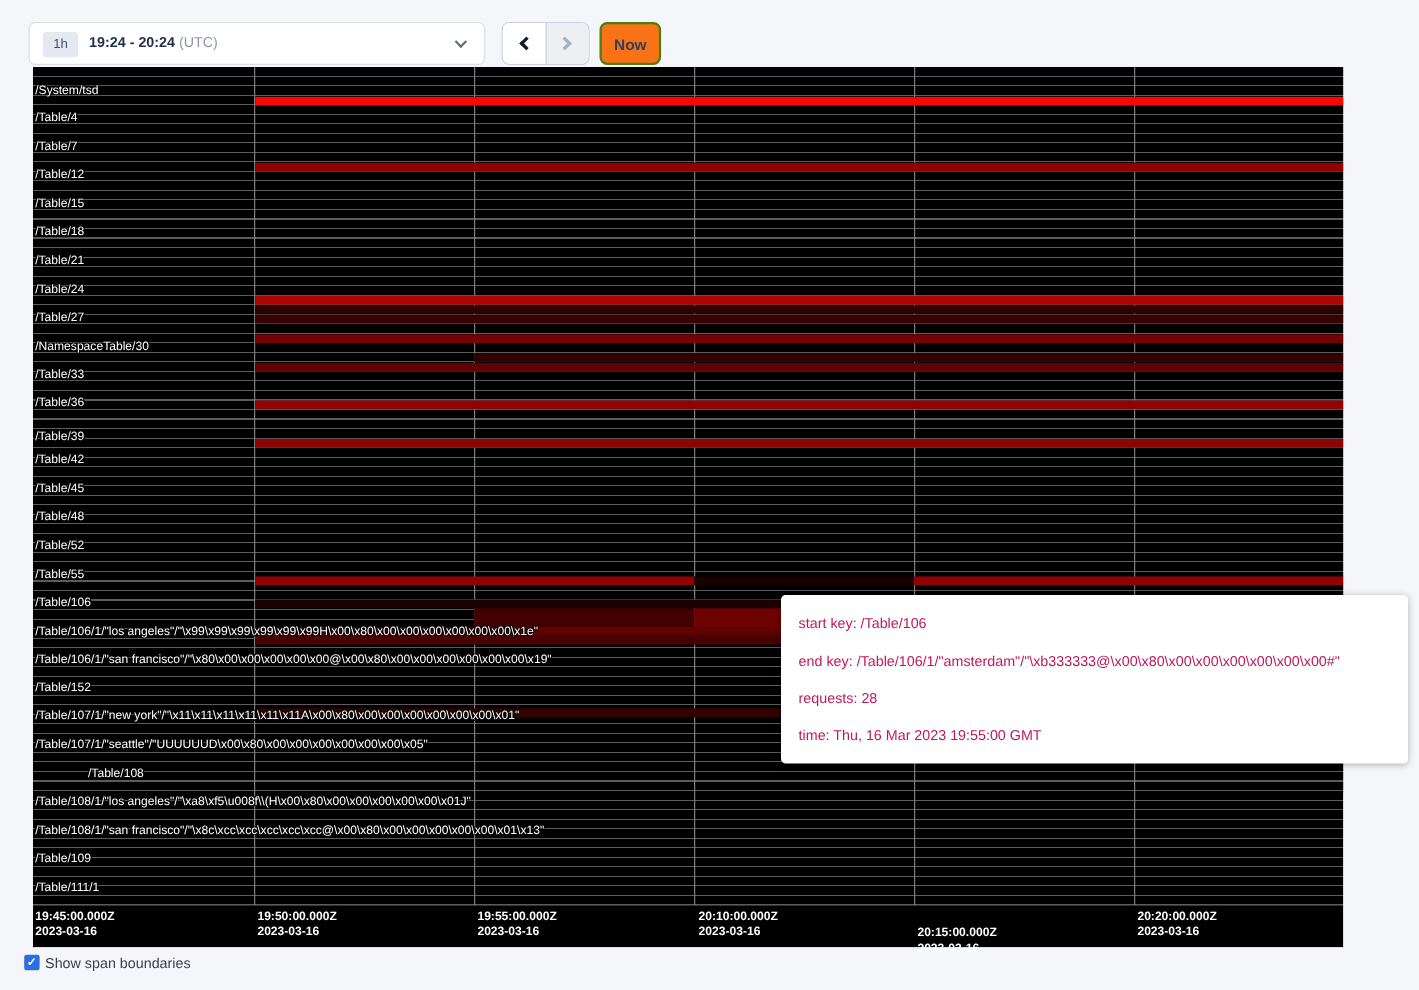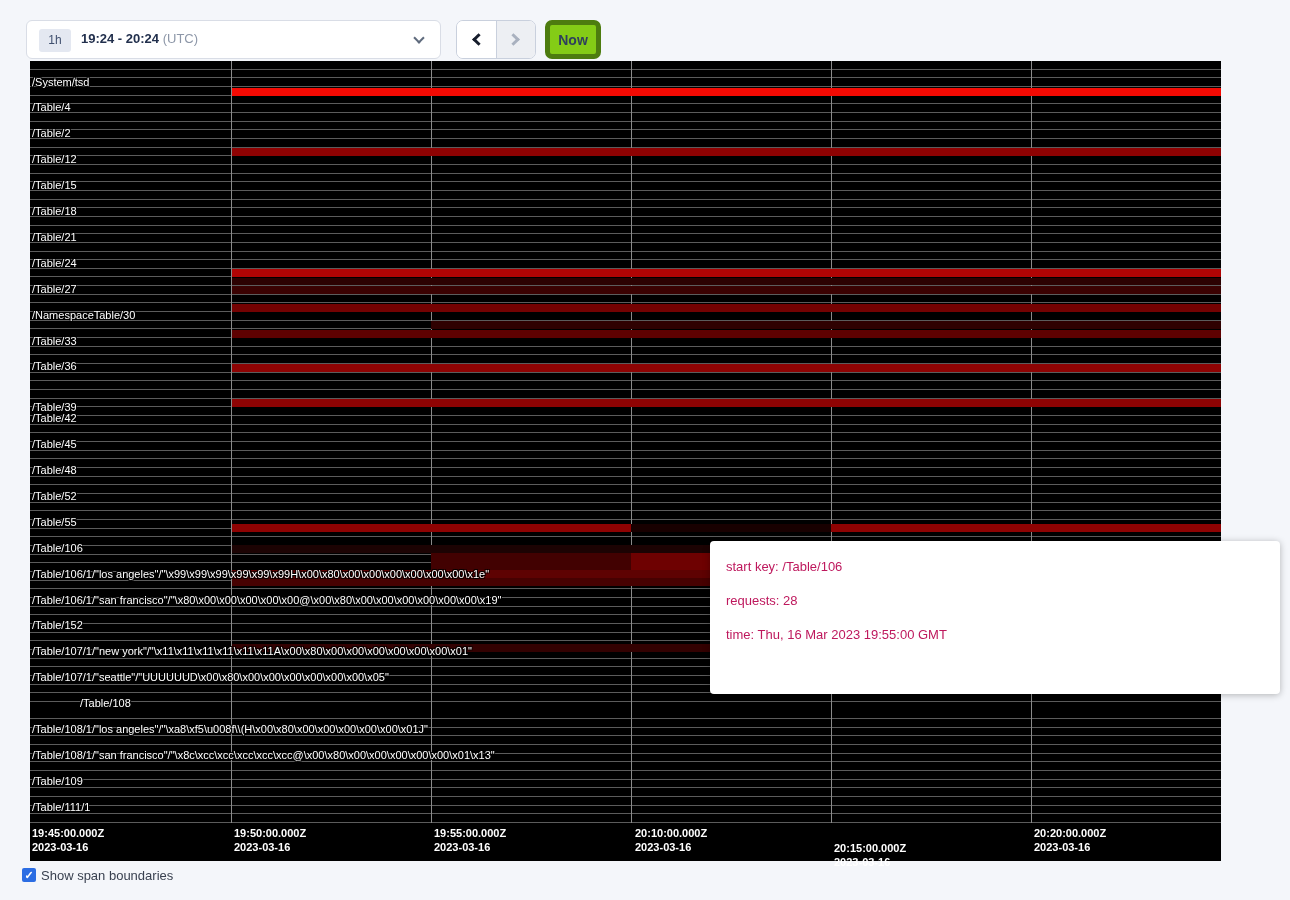--- a/index.html
+++ b/index.html
@@ -17,22 +17,22 @@
   .chev { position:absolute; right:17px; top:13px; width:8px; height:8px;
     border-right:2px solid #5f6b7d; border-bottom:2px solid #5f6b7d; transform:rotate(45deg); }
   .nav-group { position:absolute; left:456px; top:20px; width:80px; height:39px;
     border:1px solid #c9d0dd; border-radius:7px; background:#fff; overflow:hidden; display:flex; }
   .nav { width:40px; height:100%; border:none; background:#fff; cursor:pointer;
     display:flex; align-items:center; justify-content:center; }
   .nav.next { background:#edeff3; border-left:1px solid #c9d0dd; }
   .arr { width:9px; height:9px; border-left:3px solid #161d2c; border-bottom:3px solid #161d2c; }
   .arr-left  { transform:rotate(45deg);  margin-left:4px; }
   .arr-right { transform:rotate(225deg); margin-right:4px; border-color:#a9b1bf; }
-  .now-btn { position:absolute; left:545px; top:20px; width:56px; height:39px; background:#84cc16;
-    border:5px solid #4d7c0f; border-radius:7px; font-family:"Liberation Sans",sans-serif;
+  .now-btn { position:absolute; left:545px; top:20px; width:56px; height:39px; background:#f97316;
+    border:2px solid #4d7c0f; border-radius:7px; font-family:"Liberation Sans",sans-serif;
     font-size:14px; font-weight:bold; color:#2f3f5c; cursor:pointer; }
 
   
   .canvas { position:absolute; left:30px; top:61px; width:1191px; height:660px; background:#000; }
   .rows { position:absolute; left:0; top:0; width:1191px; height:762px; }
   .vline { position:absolute; top:0; width:1px; height:762px; background:#8a8a8a; }
   .band { position:absolute; }
   .rowlabel { position:absolute; left:2px; height:13px; line-height:13px; color:#fff; font-size:11px;
     white-space:nowrap; text-shadow:1px 1px 0 #000,-1px -1px 0 #000,1px -1px 0 #000,-1px 1px 0 #000; }
   .axis { position:absolute; left:0; top:762px; width:1191px; height:38px; background:#000; }
@@ -92,31 +92,31 @@
       <div class="band" style="left: 601px; top: 462.8px; width: 200px; height: 8.4px; background: rgb(24, 0, 0);"></div>
       <div class="band" style="left: 801px; top: 462.8px; width: 390px; height: 8.4px; background: rgb(142, 2, 2);"></div>
       <div class="band" style="left: 202px; top: 483.5px; width: 989px; height: 8px; background: rgb(28, 3, 3);"></div>
       <div class="band" style="left: 401px; top: 491.5px; width: 200px; height: 17px; background: rgb(66, 1, 1);"></div>
       <div class="band" style="left: 601px; top: 491.5px; width: 590px; height: 17px; background: rgb(110, 1, 1);"></div>
       <div class="band" style="left: 202px; top: 508.5px; width: 989px; height: 8.3px; background: rgb(94, 2, 2);"></div>
       <div class="band" style="left: 202px; top: 517px; width: 989px; height: 8.3px; background: rgb(71, 1, 1);"></div>
       <div class="band" style="left: 202px; top: 582.5px; width: 989px; height: 8.3px; background: rgb(51, 1, 1);"></div>
       <div class="rowlabel" style="top: 14.5px;">/System/tsd</div>
       <div class="rowlabel" style="top: 40.4px;">/Table/4</div>
-      <div class="rowlabel" style="top: 66.3px;">/Table/2</div>
+      <div class="rowlabel" style="top: 66.3px;">/Table/7</div>
       <div class="rowlabel" style="top: 92.2px;">/Table/12</div>
       <div class="rowlabel" style="top: 118.1px;">/Table/15</div>
       <div class="rowlabel" style="top: 144px;">/Table/18</div>
       <div class="rowlabel" style="top: 169.9px;">/Table/21</div>
       <div class="rowlabel" style="top: 195.8px;">/Table/24</div>
       <div class="rowlabel" style="top: 221.7px;">/Table/27</div>
       <div class="rowlabel" style="top: 247.6px;">/NamespaceTable/30</div>
       <div class="rowlabel" style="top: 273.5px;">/Table/33</div>
       <div class="rowlabel" style="top: 299.4px;">/Table/36</div>
-      <div class="rowlabel" style="top: 340px;">/Table/39</div>
+      <div class="rowlabel" style="top: 330px;">/Table/39</div>
       <div class="rowlabel" style="top: 351.2px;">/Table/42</div>
       <div class="rowlabel" style="top: 377.1px;">/Table/45</div>
       <div class="rowlabel" style="top: 403px;">/Table/48</div>
       <div class="rowlabel" style="top: 428.9px;">/Table/52</div>
       <div class="rowlabel" style="top: 454.8px;">/Table/55</div>
       <div class="rowlabel" style="top: 480.7px;">/Table/106</div>
       <div class="rowlabel" style="top: 506.6px;">/Table/106/1/"los angeles"/"\x99\x99\x99\x99\x99\x99H\x00\x80\x00\x00\x00\x00\x00\x00\x1e"</div>
       <div class="rowlabel" style="top: 532.5px;">/Table/106/1/"san francisco"/"\x80\x00\x00\x00\x00\x00@\x00\x80\x00\x00\x00\x00\x00\x00\x19"</div>
       <div class="rowlabel" style="top: 558.4px;">/Table/152</div>
       <div class="rowlabel" style="top: 584.3px;">/Table/107/1/"new york"/"\x11\x11\x11\x11\x11\x11A\x00\x80\x00\x00\x00\x00\x00\x00\x01"</div>
@@ -132,20 +132,21 @@
       <div class="tick" style="left: 204px;"><span>19:50:00.000Z</span><span class="date">2023-03-16</span></div>
       <div class="tick" style="left: 404px;"><span>19:55:00.000Z</span><span class="date">2023-03-16</span></div>
       <div class="tick" style="left: 605px;"><span>20:10:00.000Z</span><span class="date">2023-03-16</span></div>
       <div class="tick" style="left: 804px; margin-top: 15px;"><span>20:15:00.000Z</span><span class="date">2023-03-16</span></div>
       <div class="tick" style="left: 1004px;"><span>20:20:00.000Z</span><span class="date">2023-03-16</span></div>
     </div>
 </div>
 
 <div class="tooltip">
   <p>start key: /Table/106</p>
+  <p>end key: /Table/106/1/"amsterdam"/"\xb333333@\x00\x80\x00\x00\x00\x00\x00\x00#"</p>
   <p>requests: 28</p>
   <p>time: Thu, 16 Mar 2023 19:55:00 GMT</p>
 </div>
 
 <div class="span-toggle">
   <span class="cb checked" id="span-cb"></span>
   <span class="cb-label">Show span boundaries</span>
 </div>
 
 </body></html>

